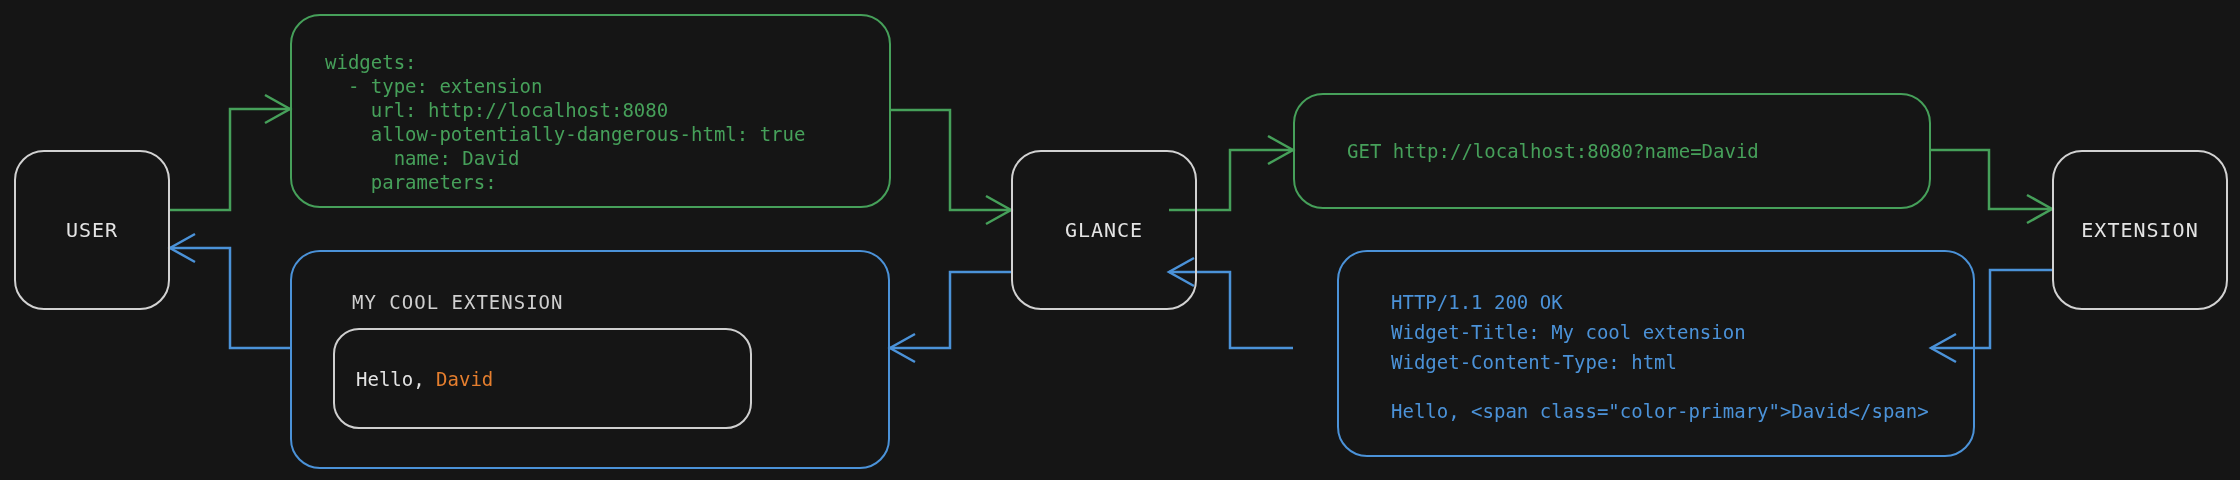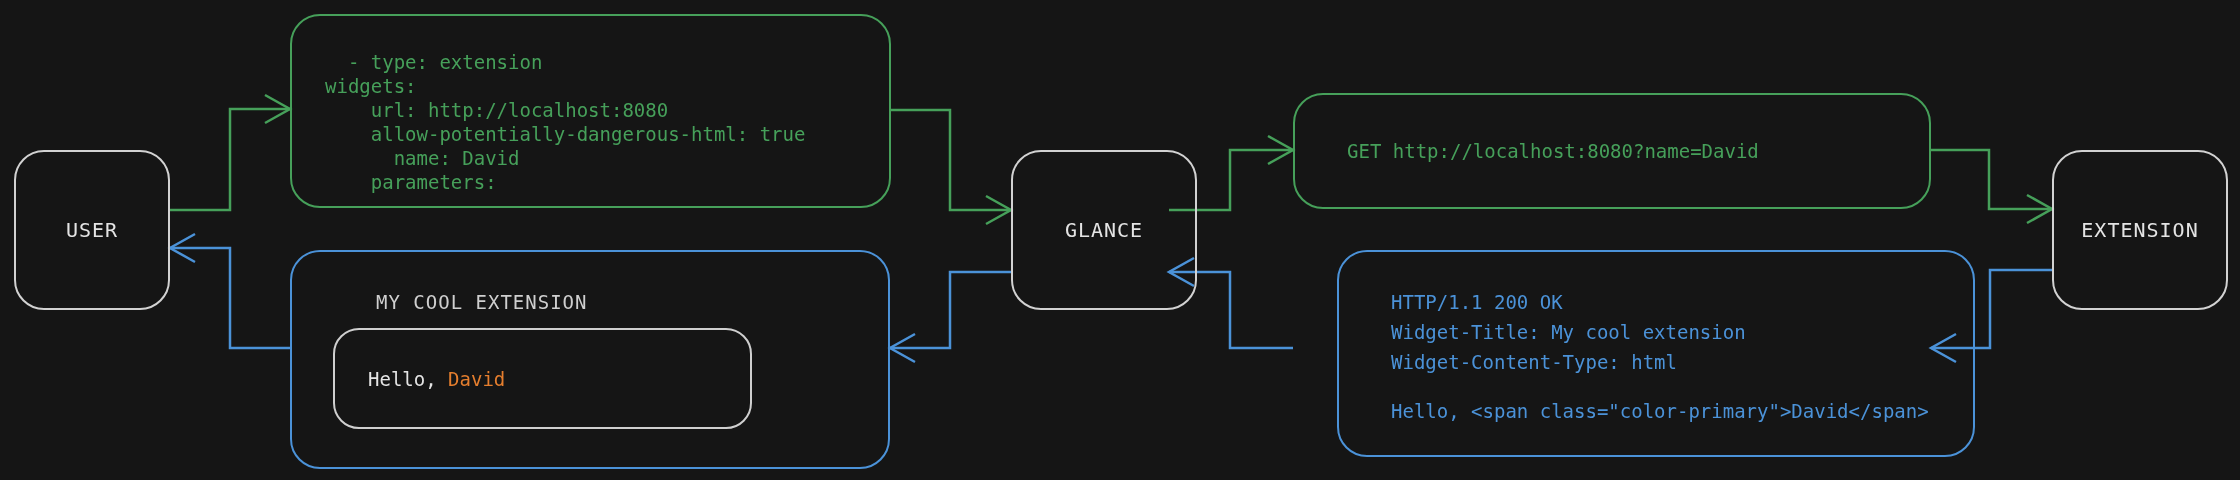--- a/index.html
+++ b/index.html
@@ -16,24 +16,24 @@
   .node{
     border:2.5px solid var(--node-border);display:flex;align-items:center;justify-content:center;
     color:var(--text);font-size:20px;letter-spacing:1px;
   }
   .green-box{border:2.5px solid var(--green);}
   .blue-box{border:2.5px solid var(--blue);}
   .code{font-size:19px;}
   .code-line{white-space:pre;min-height:1em;}
   .green-text{color:var(--green);}
   .blue-text{color:var(--blue);}
-  .widget-title{position:absolute;left:60px;top:39px;font-size:19px;letter-spacing:1px;color:var(--muted);margin-left:24px;}
+  .widget-title{position:absolute;left:60px;top:39px;font-size:19px;letter-spacing:1px;color:var(--muted);}
   .hello-inner{
     position:absolute;left:41px;top:76px;width:419px;height:101px;box-sizing:border-box;
-    border:2px solid var(--muted);border-radius:26px;display:flex;align-items:center;padding-left:33px;
+    border:2px solid var(--muted);border-radius:26px;display:flex;align-items:center;padding-left:21px;
   }
   .greeting{font-size:19px;white-space:pre;color:var(--text);}
   .orange-text{color:var(--orange);}
   svg.wires{position:absolute;left:0;top:0;pointer-events:none;}
   .sg{stroke:var(--green);fill:none;stroke-width:2.5;}
   .sb{stroke:var(--blue);fill:none;stroke-width:2.5;}
 </style>
 </head>
 <body>
 
@@ -74,22 +74,22 @@
       <polyline class="sb" points="290,348 230,348 230,248 170,248"></polyline>
       <path class="sb" d="M195,234 L170,248 L195,262"></path>
     </g>
   </svg>
 
   <div class="box node" style="left:14px;top:150px;width:156px;height:160px;">
     <span>USER</span>
   </div>
 
   <div class="box green-box code green-text" style="left:290px;top:14px;width:601px;height:194px;padding:34px 20px 0 33px;line-height:24px;">
+    <div class="code-line">widgets:</div>
     <div class="code-line">  - type: extension</div>
-    <div class="code-line">widgets:</div>
     <div class="code-line">    url: http://localhost:8080</div>
     <div class="code-line">    allow-potentially-dangerous-html: true</div>
     <div class="code-line">      name: David</div>
     <div class="code-line">    parameters:</div>
   </div>
 
   <div class="box node" style="left:1011px;top:150px;width:186px;height:160px;">
     <span>GLANCE</span>
   </div>
 

